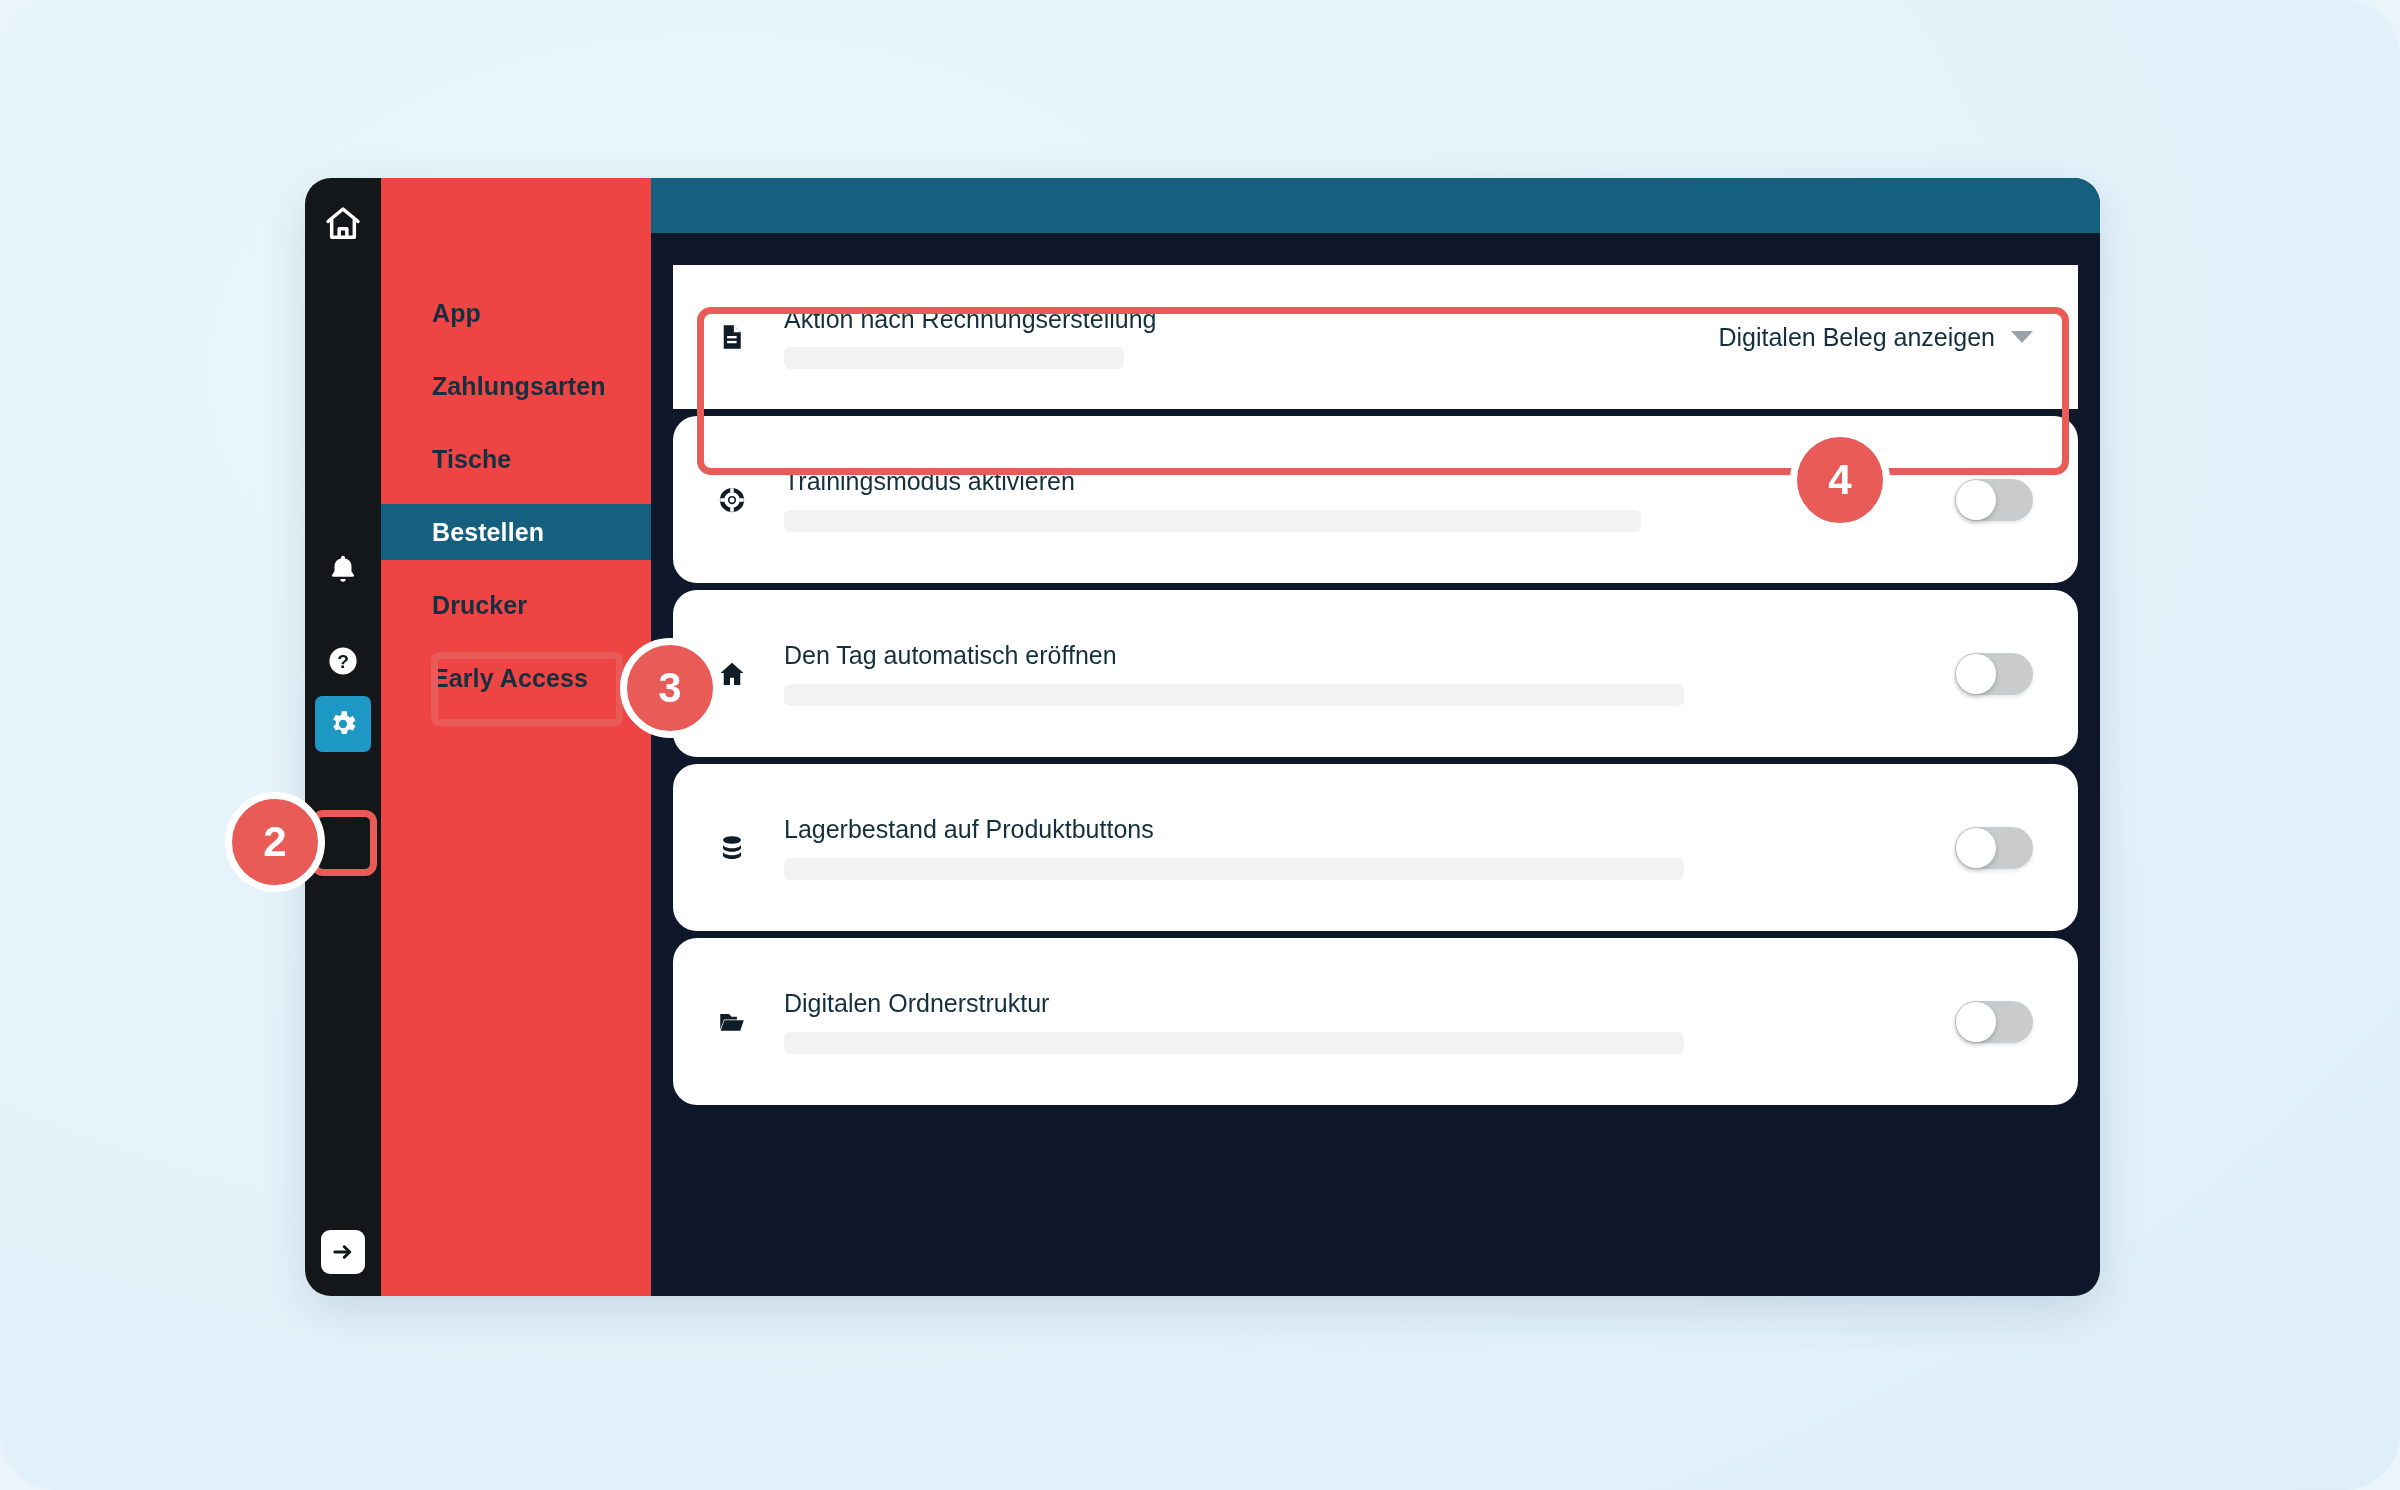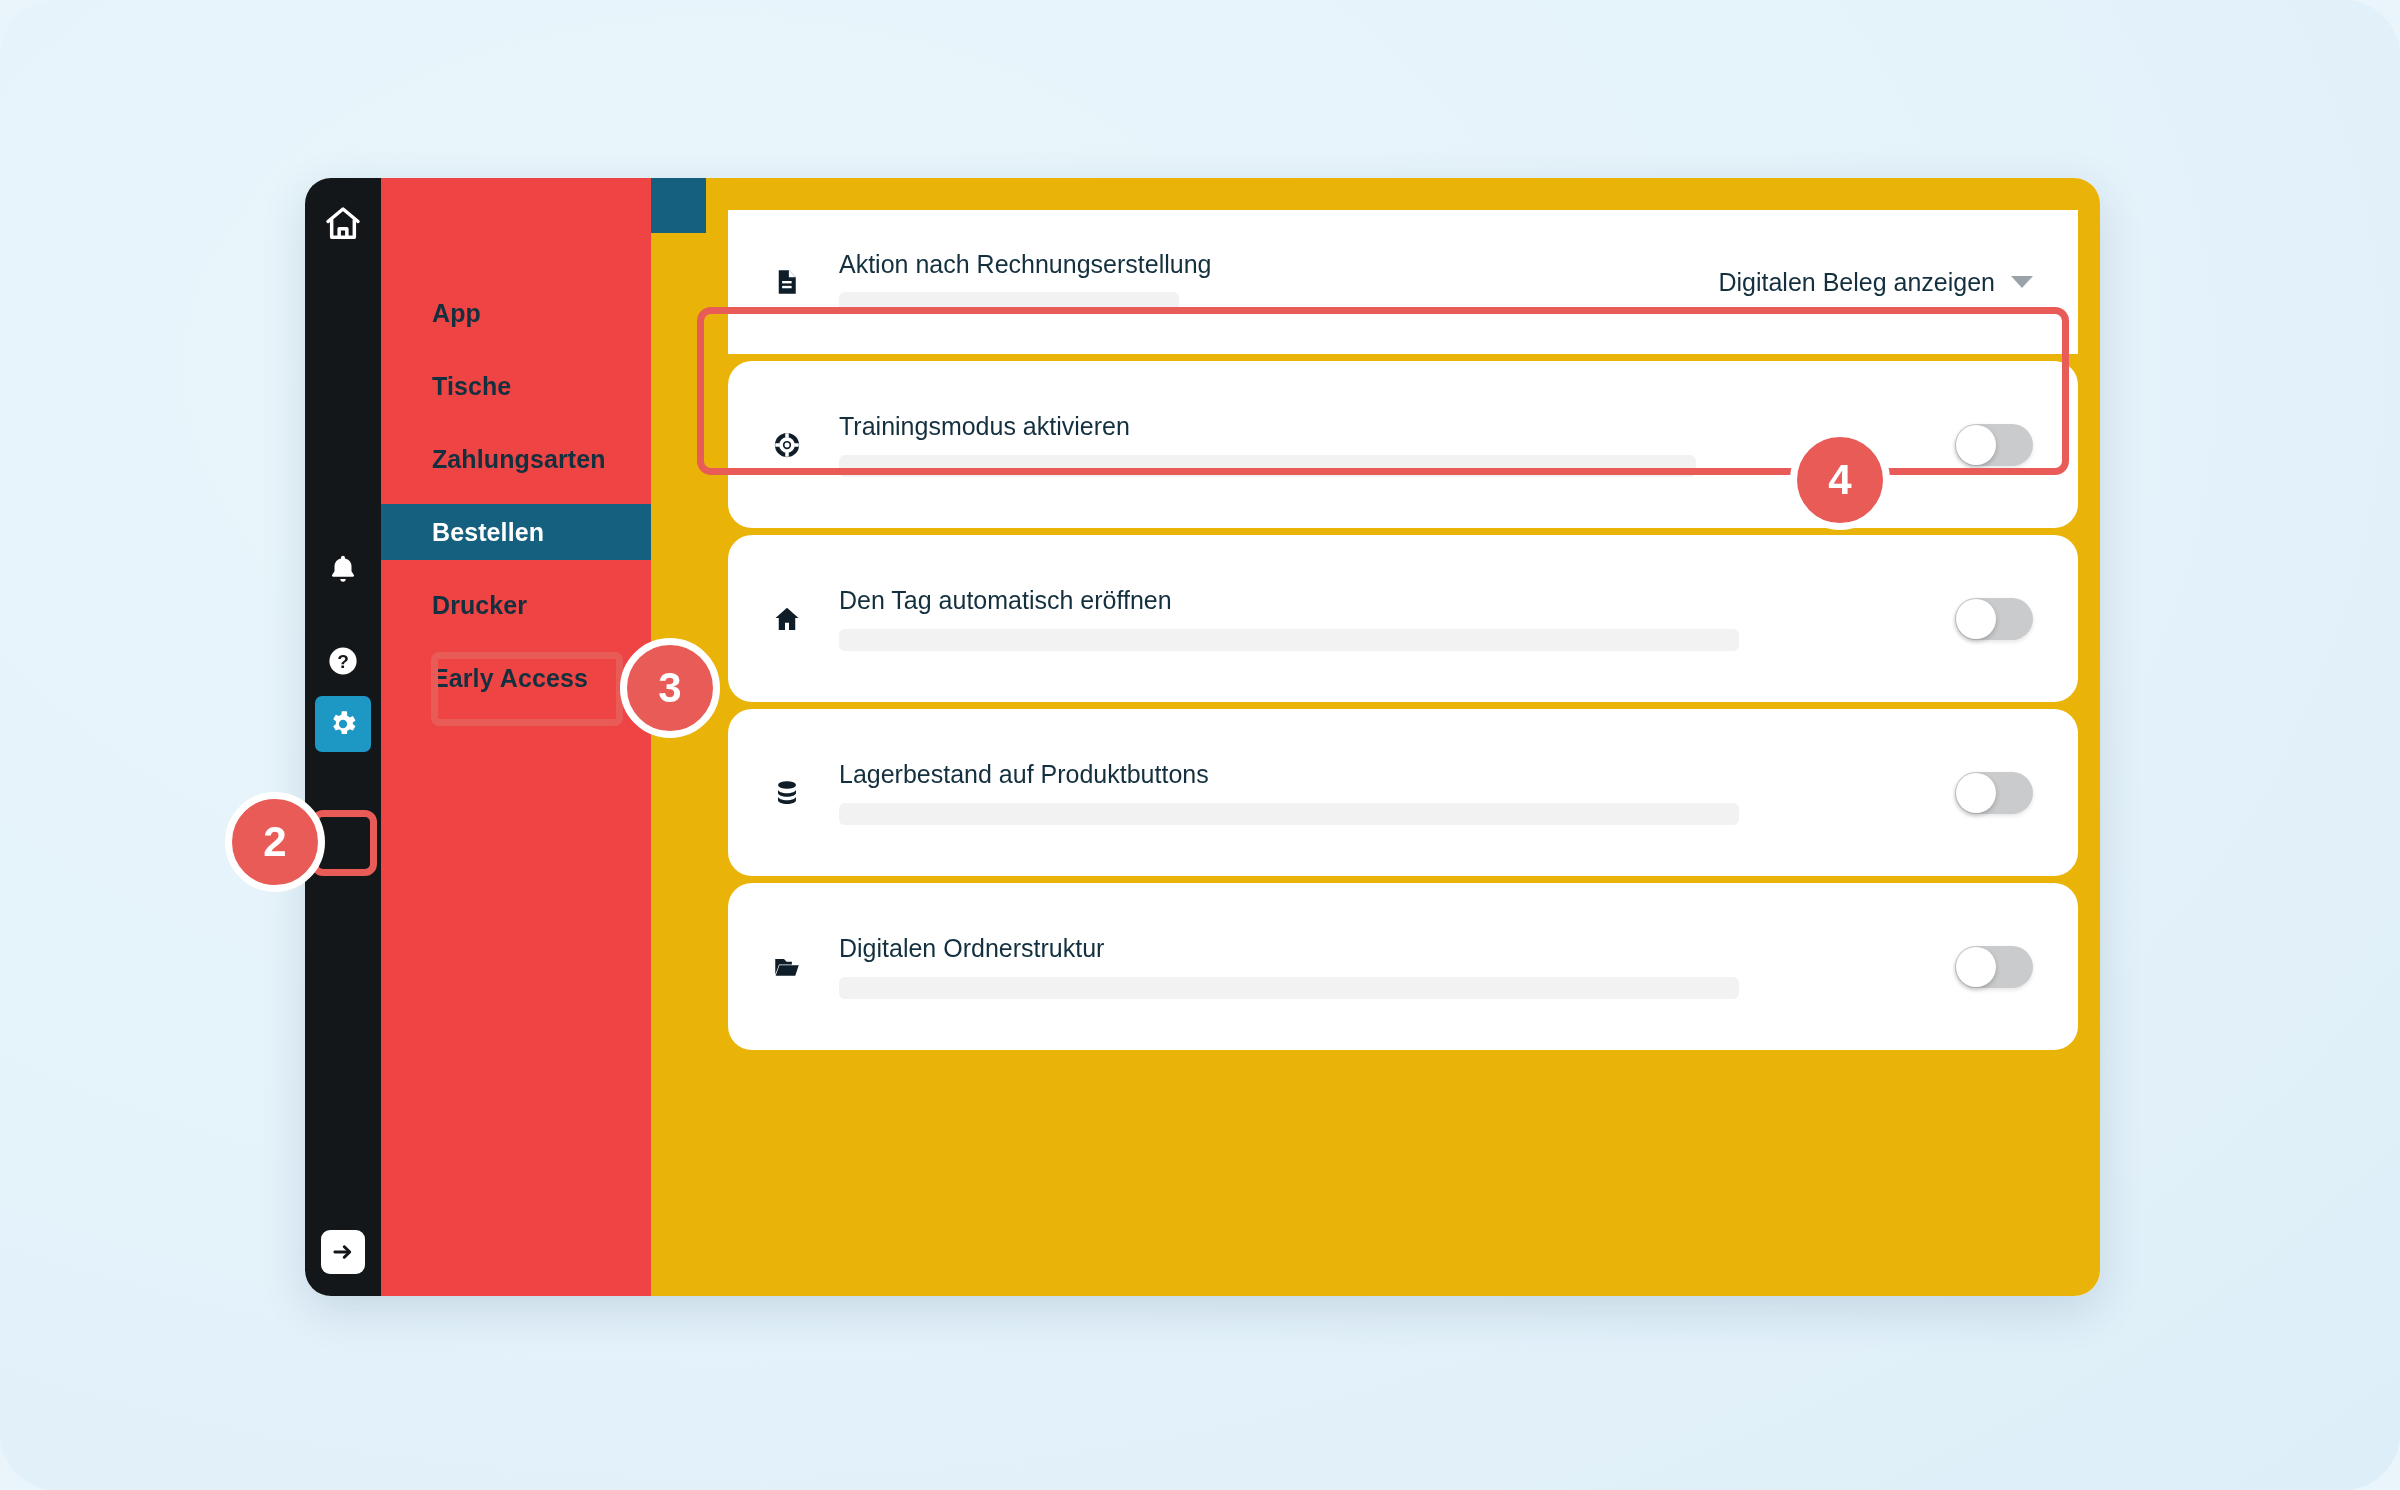--- a/index.html
+++ b/index.html
@@ -99,21 +99,22 @@
   }
   .nav-item.selected {
     background: #15607f;
     color: #ffffff;
   }
 
   
   .main-col {
     flex: 1 1 auto;
     display: flex;
-    background: #eab308;
+    flex-direction: column;
+    background: #0f172a;
     min-width: 0;
   }
   .top-bar {
     height: 55px;
     background: #15607f;
     flex: 0 0 55px;
   }
   .content-area {
     flex: 1 1 auto;
     padding: 32px 22px 0 22px;
@@ -271,24 +272,24 @@
         <path d="M13 7.4 17.8 12 13 16.6"></path>
       </svg>
     </div>
   </div>
 
   <div class="settings-nav">
     <div class="nav-item">
       <span>App</span>
     </div>
     <div class="nav-item">
+      <span>Zahlungsarten</span>
+    </div>
+    <div class="nav-item">
       <span>Tische</span>
-    </div>
-    <div class="nav-item">
-      <span>Zahlungsarten</span>
     </div>
     <div class="nav-item selected">
       <span>Bestellen</span>
     </div>
     <div class="nav-item">
       <span>Drucker</span>
     </div>
     <div class="nav-item">
       <span>Early Access</span>
     </div>

